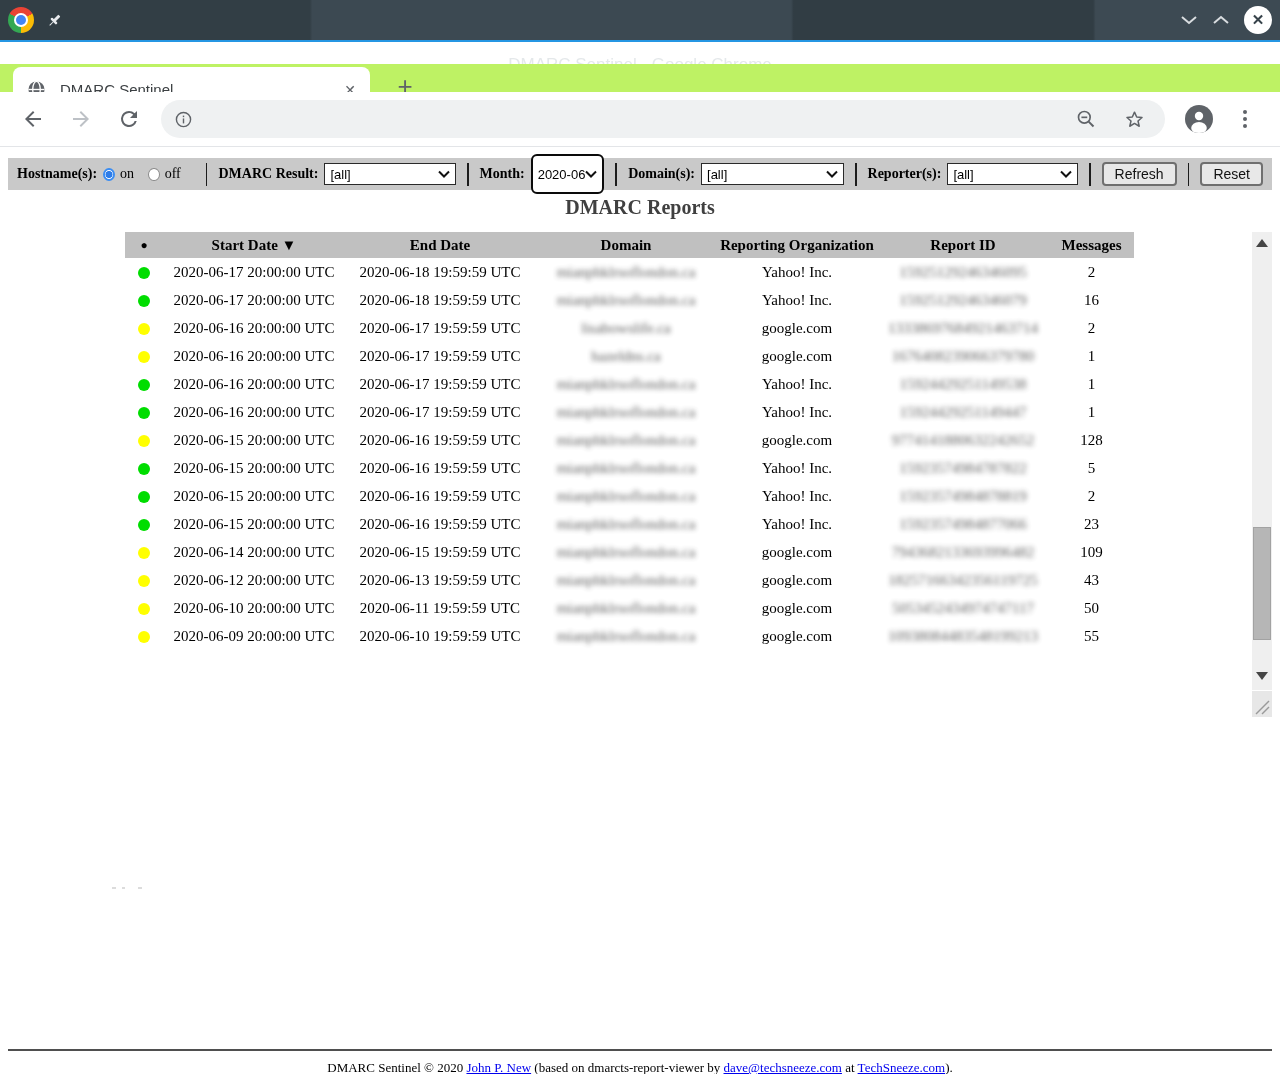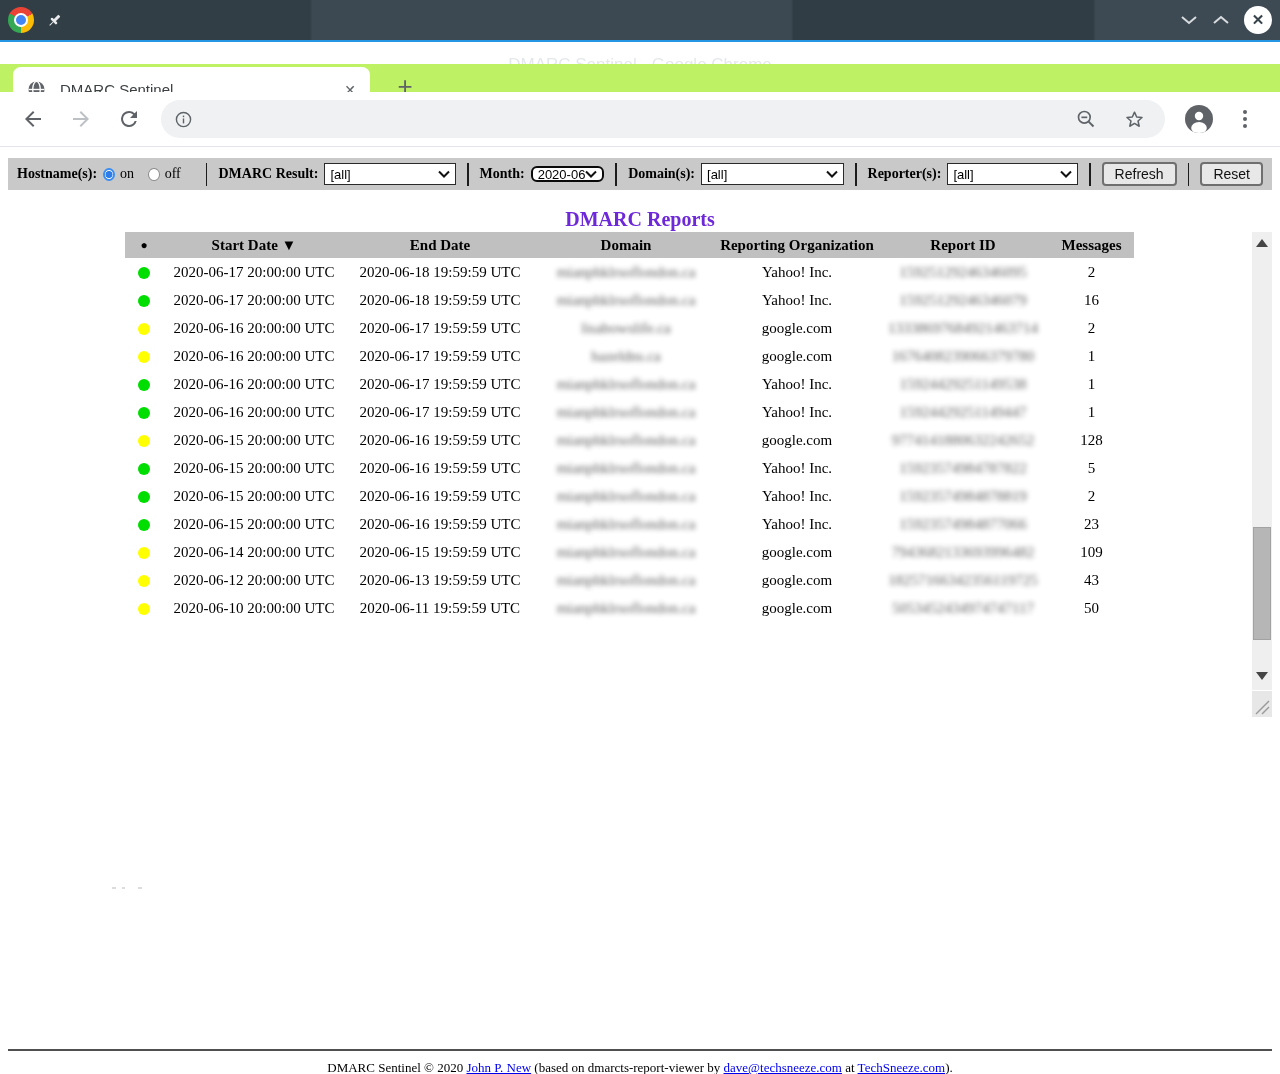--- a/index.html
+++ b/index.html
@@ -51,26 +51,26 @@
 
   .filterbar { position:absolute; top:10px; left:8px; width:1264px; height:32px; background:#c9c9c9;
     display:flex; align-items:center; padding:0 9px; font-size:14px; color:#000; white-space:nowrap; }
   .flabel { font-weight:bold; margin-right:6px; }
   .radio { width:13px; height:13px; border-radius:50%; background:#fff; border:1px solid #8a8a8a; display:inline-block; }
   .radio.sel { border:2px solid #3b8df2; background:radial-gradient(circle,#2d7ce8 0 3.2px,#fff 3.8px); }
   .radio-lbl { margin:0 14px 0 5px; }
   .fsep { width:2px; height:23px; background:#1c1c1c; margin:0 11px; }
   .fselect { height:22px; background:#fff; border:1px solid #2a2a2a; display:inline-flex; align-items:center;
     justify-content:space-between; padding:0 5px; font-family:"Liberation Sans",sans-serif; font-size:13px; }
-  .fselect.focus { border:2px solid #0a0a0a; border-radius:6px; height:16px; }
+  .fselect.focus { border:2px solid #0a0a0a; border-radius:6px; height:40px; }
   .fbtn { height:24px; background:#e8e8e8; border:2px solid #6f6f6f; border-radius:4px; padding:0 11px;
     font-family:"Liberation Sans",sans-serif; font-size:14px; color:#111; display:inline-flex; align-items:center; }
 
-  .page-heading { position:absolute; top:60px; left:0; width:1280px; text-align:center;
-    font-size:20px; font-weight:bold; color:#6d28d9; }
+  .page-heading { position:absolute; top:48px; left:0; width:1280px; text-align:center;
+    font-size:20px; font-weight:bold; color:#404040; }
 
   table.reports { position:absolute; top:84px; left:125px; border-collapse:collapse;
     font-family:"Liberation Serif",serif; font-size:15px; color:#000; table-layout:fixed; }
   table.reports th { background:#c0c0c0; font-weight:bold; height:26px; text-align:center; font-size:15px; }
   table.reports td { height:28px; text-align:center; vertical-align:middle; }
   .dot { display:inline-block; width:12px; height:12px; border-radius:50%; vertical-align:middle; }
   .blurred { filter:blur(2.4px); opacity:.8; color:#333; }
 
   
   .sb-track { position:absolute; top:84px; right:8px; width:20px; height:458px; background:#efefef; }
@@ -385,20 +385,29 @@
       <tr>
         <td><span class="dot" style="background: rgb(255, 255, 0);"></span></td>
         <td class="c-start">2020-06-10 20:00:00 UTC</td>
         <td class="c-end">2020-06-11 19:59:59 UTC</td>
         <td class="c-domain blurred">mianphklrsoflondon.ca</td>
         <td class="c-org">google.com</td>
         <td class="c-report blurred">5053452434974747117</td>
         <td class="c-msg">50</td>
       </tr>
 
+      <tr>
+        <td><span class="dot" style="background: rgb(255, 255, 0);"></span></td>
+        <td class="c-start">2020-06-09 20:00:00 UTC</td>
+        <td class="c-end">2020-06-10 19:59:59 UTC</td>
+        <td class="c-domain blurred">mianphklrsoflondon.ca</td>
+        <td class="c-org">google.com</td>
+        <td class="c-report blurred">10938084483548199213</td>
+        <td class="c-msg">55</td>
+      </tr>
     </tbody>
     </table>
 
     <div class="sb-track">
       <div class="sb-up"></div>
       <div class="sb-thumb"></div>
       <div class="sb-down"></div>
     </div>
     <div class="sb-grip">
       <svg width="20" height="26" viewBox="0 0 20 26">

